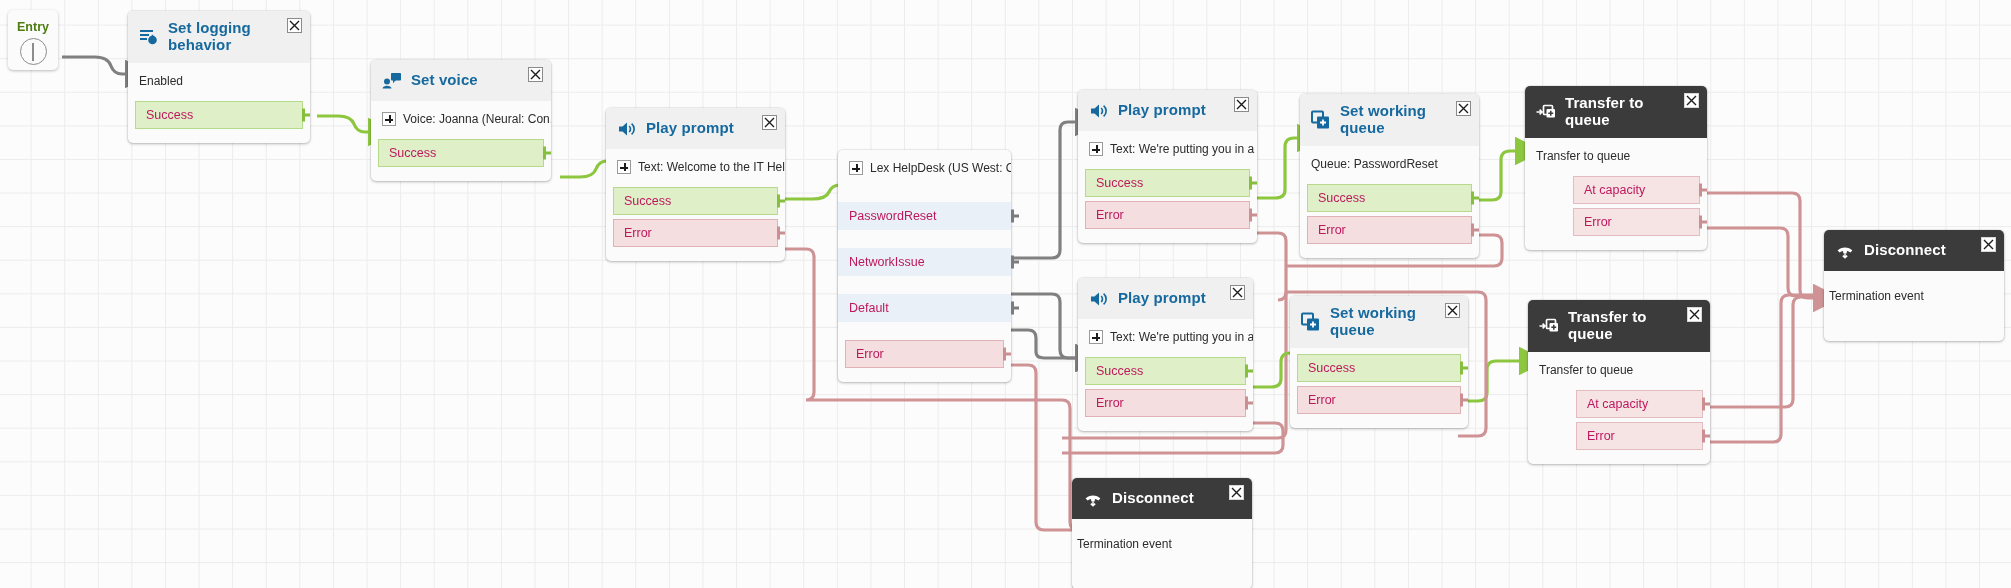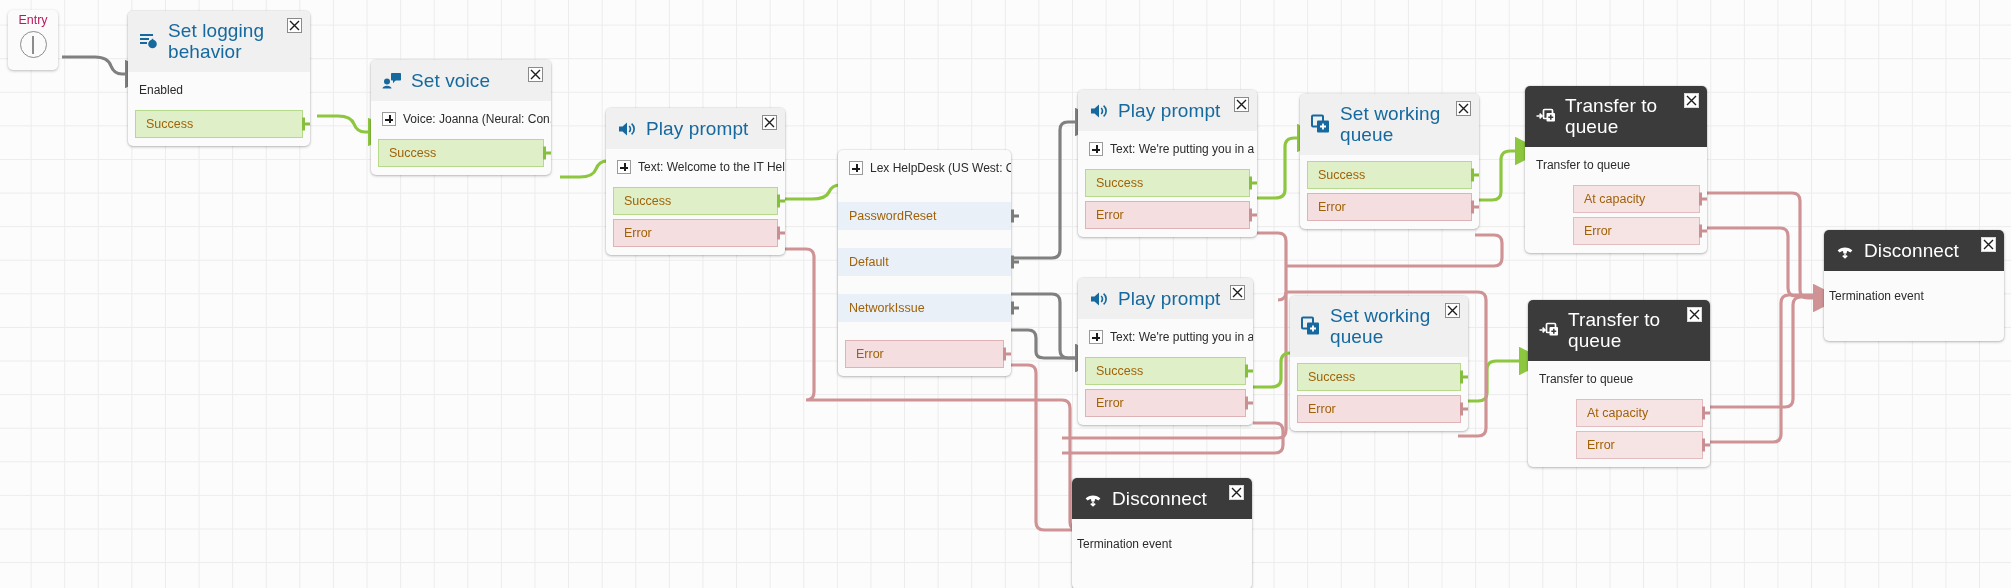--- a/index.html
+++ b/index.html
@@ -38,41 +38,41 @@
     display: flex;
     align-items: center;
     gap: 9px;
     padding: 9px 30px 9px 11px;
     background: #f0f0f0;
     border-radius: 5px 5px 0 0;
     min-height: 41px;
   }
   .node .hdr .title {
     color: #16699e;
-    font-weight: normal;
-    font-size: 19px;
+    font-weight: bold;
+    font-size: 15px;
     line-height: 1.12;
     letter-spacing: .1px;
   }
   .node.dark .hdr { background: #3b3b3b; border-radius: 5px 5px 0 0; }
   .node.dark .hdr .title { color: #ffffff; }
 
   .closebtn {
     position: absolute;
     top: 7px; right: 8px;
     width: 15px; height: 15px;
     border: 1px solid #8a8a8a;
     background: #ffffff;
     display: flex; align-items: center; justify-content: center;
     cursor: pointer;
   }
   .closebtn svg { display:block; }
   .node.dark .closebtn { border-color: #d8d8d8; }
 
-  .body { padding: 2px 0 4px 0; }
+  .body { padding: 2px 0 10px 0; }
   .param {
     display: flex; align-items: center; gap: 7px;
     padding: 9px 10px 9px 11px;
     font-size: 12px;
     color: #2b2b2b;
     white-space: nowrap;
     overflow: hidden;
   }
   .plus {
     flex: none;
@@ -86,21 +86,21 @@
   }
   .plus::before { left: 2px; right: 2px; top: 5.5px; height: 2px; }
   .plus::after  { top: 2px; bottom: 2px; left: 5.5px; width: 2px; }
 
   .port {
     position: relative;
     margin: 4px 7px;
     padding: 6px 10px;
     font-size: 12.5px;
     border: 1px solid transparent;
-    color: #a16207;
+    color: #be185d;
   }
   .port.success { background: #dff0c9; border-color: #b7d98b; }
   .port.error   { background: #f4dedf; border-color: #dfb2b5; }
   .port.neutral { background: #e9f0f7; border: none; margin: 18px 0; padding: 7px 11px; }
   .port.capacity{ background: #f6e3e4; border-color: #e2bcbe; margin-left: 48px; }
 
   
   .nub { position: absolute; right: -8px; top: 50%; transform: translateY(-50%); width: 8px; height: 13px; }
   .nub i { position:absolute; }
   .nub i.bar { left:0; top:0; width:3px; height:13px; }
@@ -112,21 +112,21 @@
   
   #entry {
     position: absolute;
     left: 8px; top: 10px;
     width: 50px; height: 60px;
     background: #fbfbfb;
     border-radius: 5px;
     box-shadow: 0 1px 3px rgba(0,0,0,0.26);
     display: flex; flex-direction: column; align-items: center;
   }
-  #entry .elabel { font-size: 12.5px; font-weight: normal; color:#be185d; margin-top: 3px; }
+  #entry .elabel { font-size: 12.5px; font-weight: bold; color:#4d7c0f; margin-top: 10px; }
   #entry .circ {
     margin-top: 4px;
     width: 27px; height: 27px; border-radius: 50%;
     border: 1.4px solid #8c8c8c;
     position: relative;
   }
   #entry .circ::after {
     content:""; position:absolute; left: 11px; top: 4px;
     width: 2.2px; height: 18px; background: #8c8c8c;
   }
@@ -311,28 +311,28 @@
         <span>Lex HelpDesk (US West: O...</span>
       </div>
       <div class="port neutral">
         <span>PasswordReset</span>
         <span class="nub grey">
             <i class="bar"></i>
             <i class="stem"></i>
           </span>
       </div>
       <div class="port neutral">
+        <span>NetworkIssue</span>
+        <span class="nub grey">
+            <i class="bar"></i>
+            <i class="stem"></i>
+          </span>
+      </div>
+      <div class="port neutral">
         <span>Default</span>
-        <span class="nub grey">
-            <i class="bar"></i>
-            <i class="stem"></i>
-          </span>
-      </div>
-      <div class="port neutral">
-        <span>NetworkIssue</span>
         <span class="nub grey">
             <i class="bar"></i>
             <i class="stem"></i>
           </span>
       </div>
       <div class="port error">
         <span>Error</span>
         <span class="nub red">
             <i class="bar"></i>
             <i class="stem"></i>
@@ -385,20 +385,23 @@
         <path d="M12,9.5 V15.5 M9,12.5 H15" stroke="#ffffff" stroke-width="1.8"></path>
       </svg>
       <span class="title">Set working queue</span>
       <span class="closebtn">
         <svg width="11" height="11" viewBox="0 0 11 11">
             <path d="M1,1 L10,10 M10,1 L1,10" stroke="#1c1c1c" stroke-width="1.4"></path>
           </svg>
       </span>
     </div>
     <div class="body">
+      <div class="param">
+        <span>Queue: PasswordReset</span>
+      </div>
       <div class="port success">
         <span>Success</span>
         <span class="nub green">
             <i class="bar"></i>
             <i class="stem"></i>
           </span>
       </div>
       <div class="port error">
         <span>Error</span>
         <span class="nub red">

